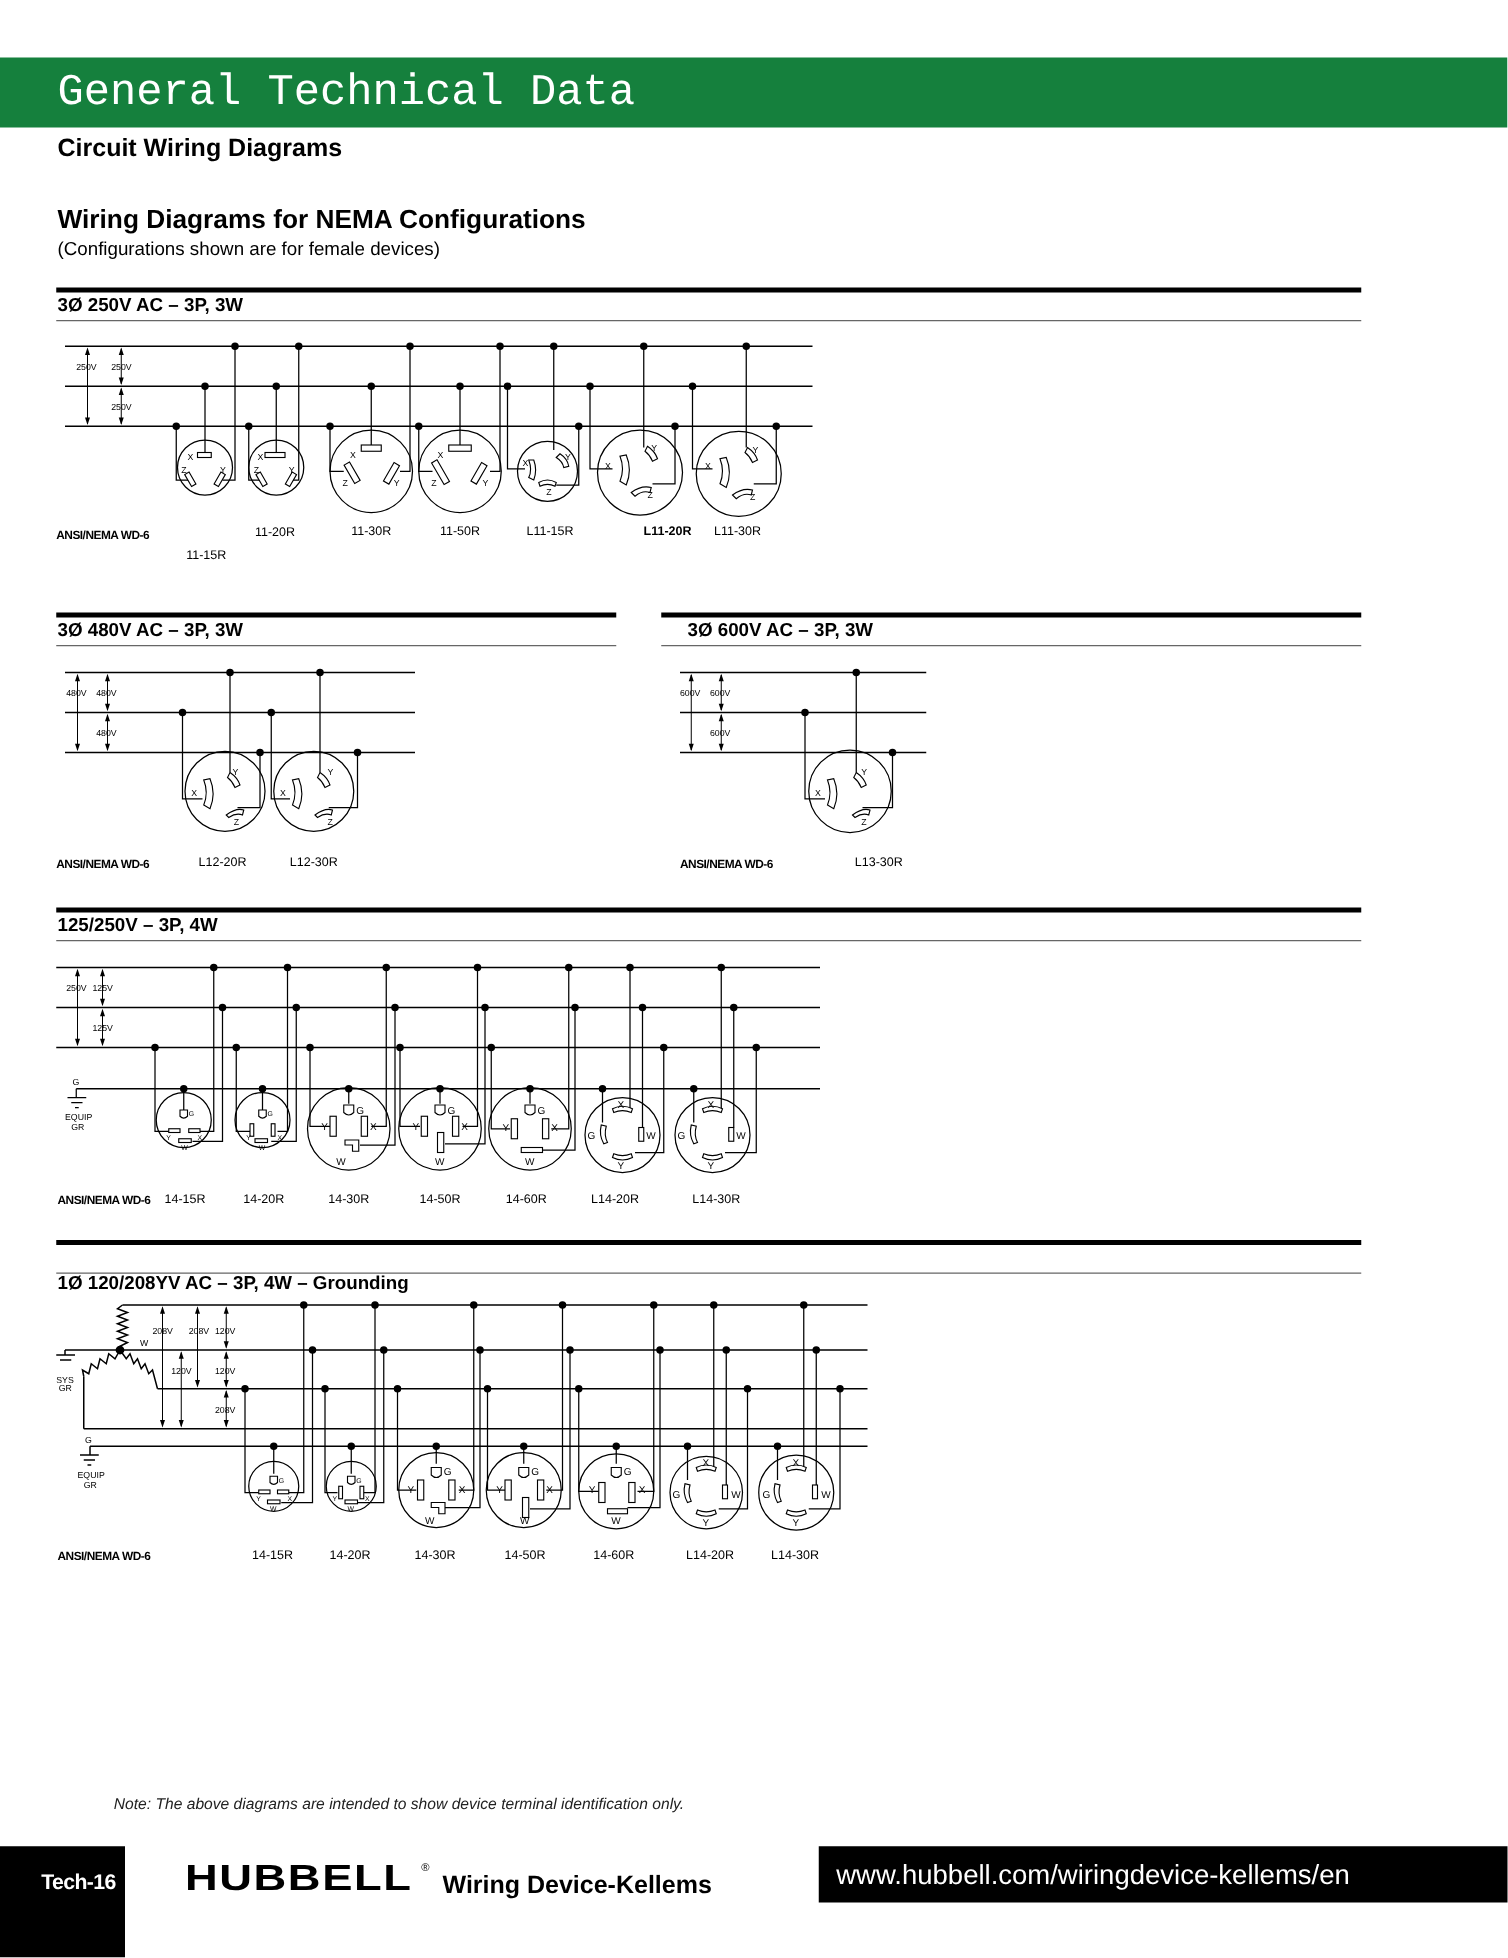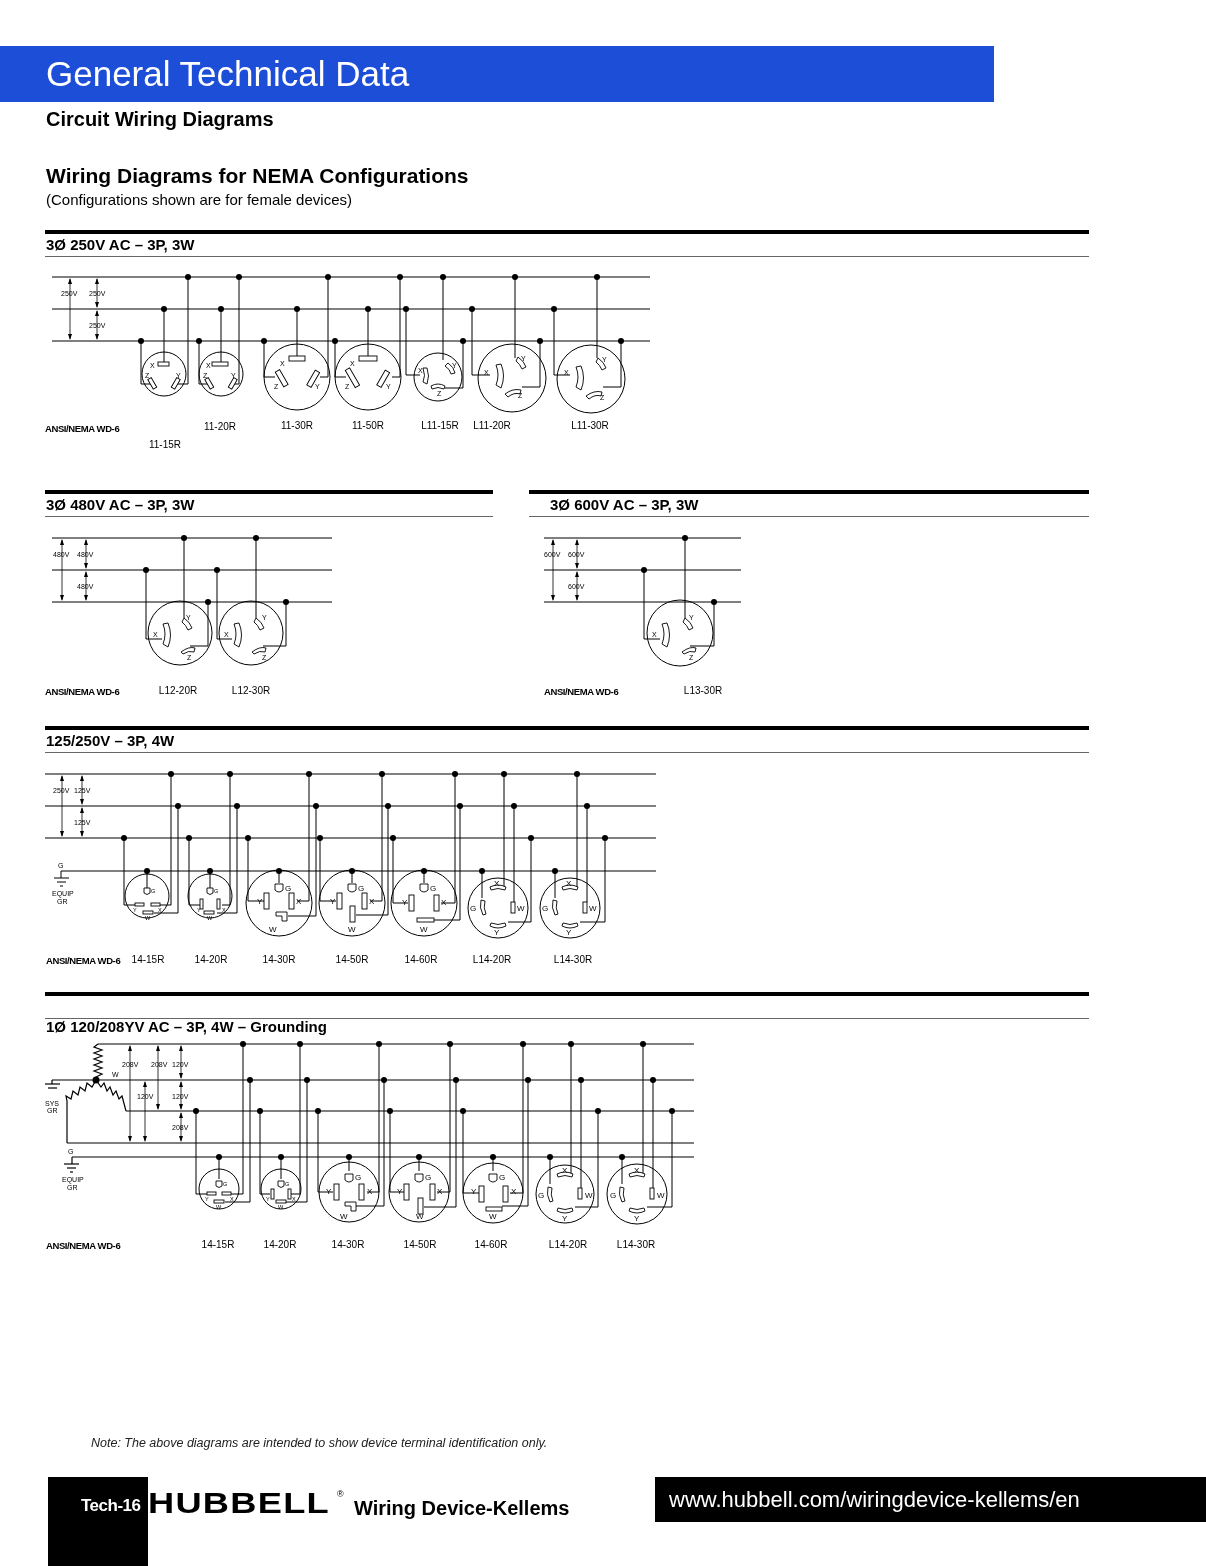--- a/index.html
+++ b/index.html
@@ -1,31 +1,31 @@
 <!DOCTYPE html>
 <html><head>
 <meta charset="utf-8">
 <style>
   html, body { margin: 0; padding: 0; background: #ffffff; }
   body { width: 1206px; height: 1566px; position: relative; overflow: hidden;
          font-family: "Liberation Sans", sans-serif; color: #000; }
-  .title-bar { position: absolute; left: 0; top: 46px; width: 994px; height: 56px; background: #1d4ed8; }
+  .title-bar { position: absolute; left: 0; top: 46px; width: 1206px; height: 56px; background: #15803d; font-family: Liberation Mono, monospace; }
   .title-bar .t { position: absolute; left: 46px; top: 8px; color: #fff; font-size: 35px; line-height: 40px; }
   .h2 { position: absolute; left: 46px; font-weight: bold; font-size: 20px; }
   .sub { position: absolute; left: 46px; font-size: 15px; }
   .sec-rule-thick { position: absolute; height: 4px; background: #000; }
   .sec-rule-thin { position: absolute; height: 1px; background: #666; }
   .sec-title { position: absolute; font-weight: bold; font-size: 15px; }
   .diagram { position: absolute; }
   .diagram svg { display: block; }
   .std-label { position: absolute; font-weight: bold; font-size: 9.5px; letter-spacing: -0.4px; }
   .rlabel { position: absolute; font-size: 10px; transform: translateX(-50%); white-space: nowrap; }
   .note { position: absolute; left: 46px; top: 1436px; font-size: 12.5px; font-style: italic; color: #222; margin-left: 45px; }
   .footer { position: absolute; left: 0; top: 1477px; width: 1206px; height: 89px; }
-  .footer .left-block { position: absolute; left: 0; top: 0; width: 100px; height: 89px; background: #000; margin-left: 48px; }
+  .footer .left-block { position: absolute; left: 0; top: 0; width: 100px; height: 89px; background: #000; }
   .footer .page { position: absolute; left: 33px; top: 19px; color: #fff; font-weight: bold; font-size: 17px; letter-spacing: -0.5px; }
   .footer .brand { position: absolute; left: 148px; top: 10px; font-weight: bold; font-size: 29px; letter-spacing: 1px; transform: scaleX(1.25); transform-origin: left; }
   .footer .reg { position: absolute; left: 337px; top: 12px; font-size: 9px; }
   .footer .division { position: absolute; left: 354px; top: 20px; font-weight: bold; font-size: 20px; }
   .footer .url-block { position: absolute; left: 655px; top: 0; width: 619px; height: 45px; background: #000; }
   .footer .url { position: absolute; left: 14px; top: 10px; color: #fff; font-size: 22px; }
 </style>
 </head>
 <body>
 
@@ -173,21 +173,21 @@
         <text x="600" y="400">Z</text>
   </g>
 </svg>
 </div>
 <div class="std-label" style="left:45px;top:423px;">ANSI/NEMA WD-6</div>
 <div class="rlabel" style="left:165px;top:421px;margin-top:18px;">11-15R</div>
 <div class="rlabel" style="left:220px;top:421px;">11-20R</div>
 <div class="rlabel" style="left:297px;top:420px;">11-30R</div>
 <div class="rlabel" style="left:368px;top:420px;">11-50R</div>
 <div class="rlabel" style="left:440px;top:420px;">L11-15R</div>
-<div class="rlabel" style="left:492px;top:420px;">L11-20R</div>
+<div class="rlabel" style="left:534px;top:420px;font-weight:bold;">L11-20R</div>
 <div class="rlabel" style="left:590px;top:420px;">L11-30R</div>
 
 <div class="sec-rule-thick" style="left:45px;top:490px;width:448px;"></div>
 <div class="sec-title" style="left:46px;top:496px;">3Ø 480V AC – 3P, 3W</div>
 <div class="sec-rule-thin" style="left:45px;top:516px;width:448px;"></div>
 
 <div class="diagram" style="left:0;top:525px;">
 <svg width="340" height="150" viewBox="0 525 340 150" xmlns="http://www.w3.org/2000/svg" font-family="Liberation Sans, sans-serif">
   <g stroke="#000" stroke-width="1.2">
     <line x1="52" y1="538" x2="332" y2="538"></line>

